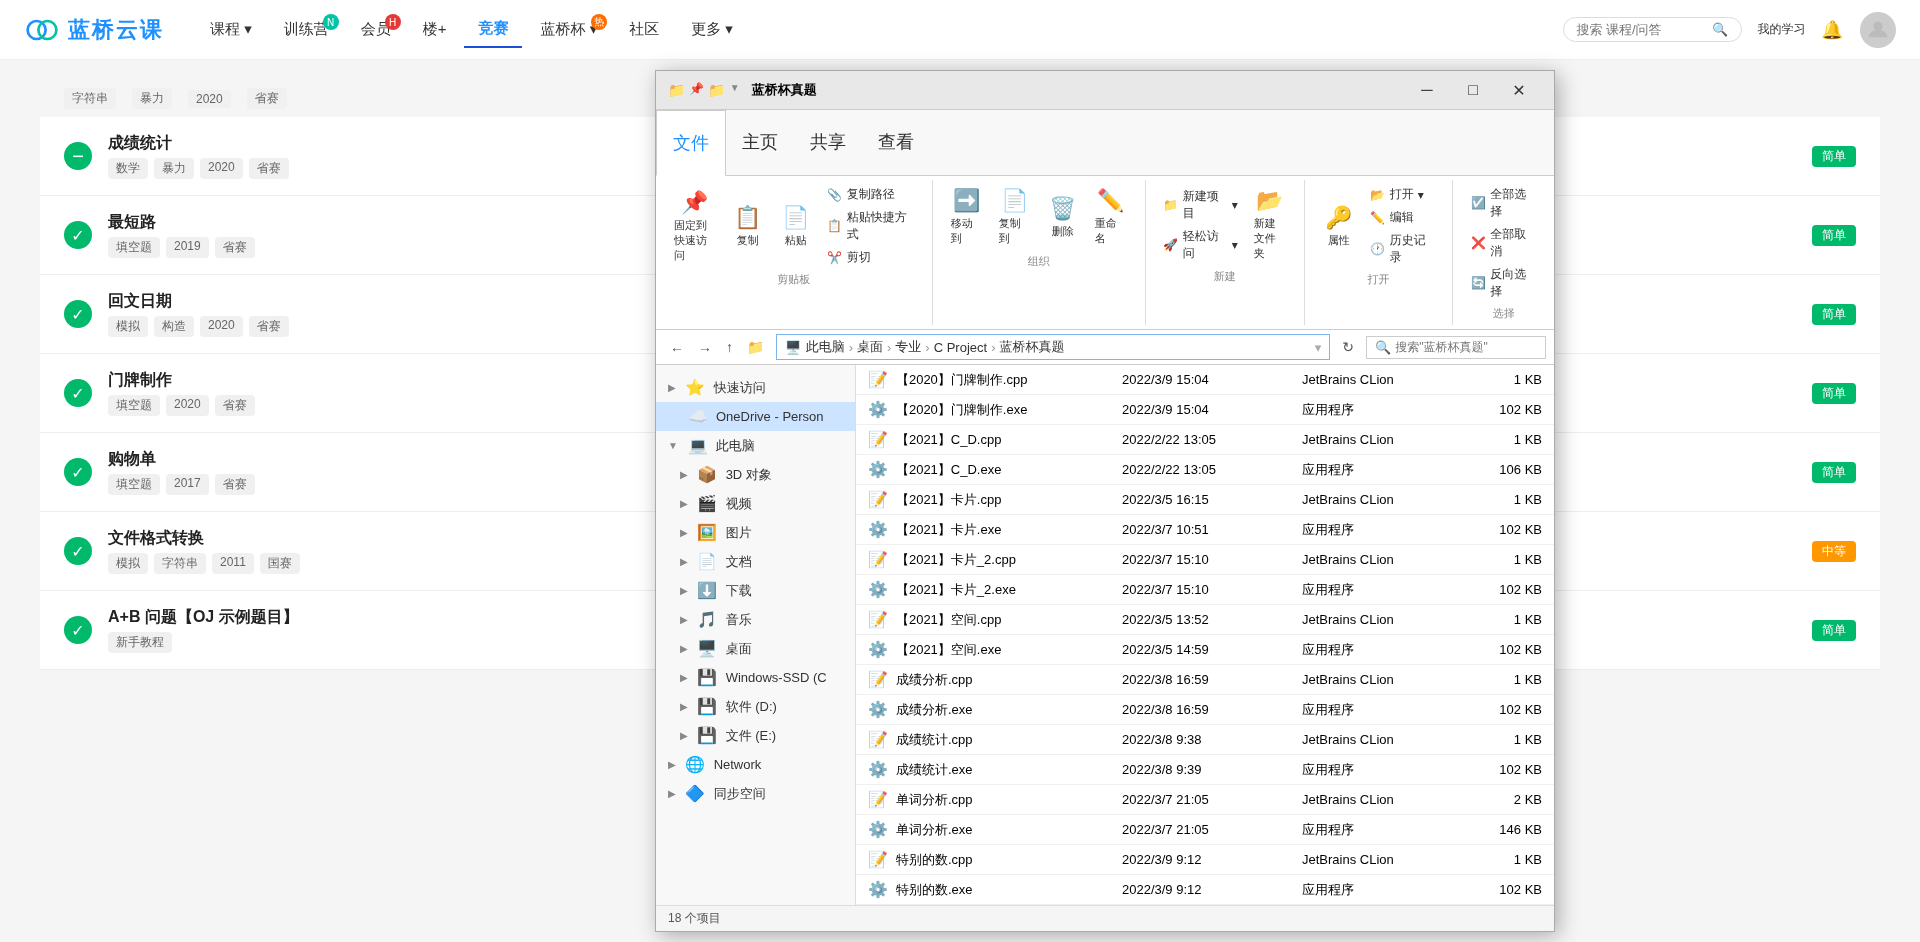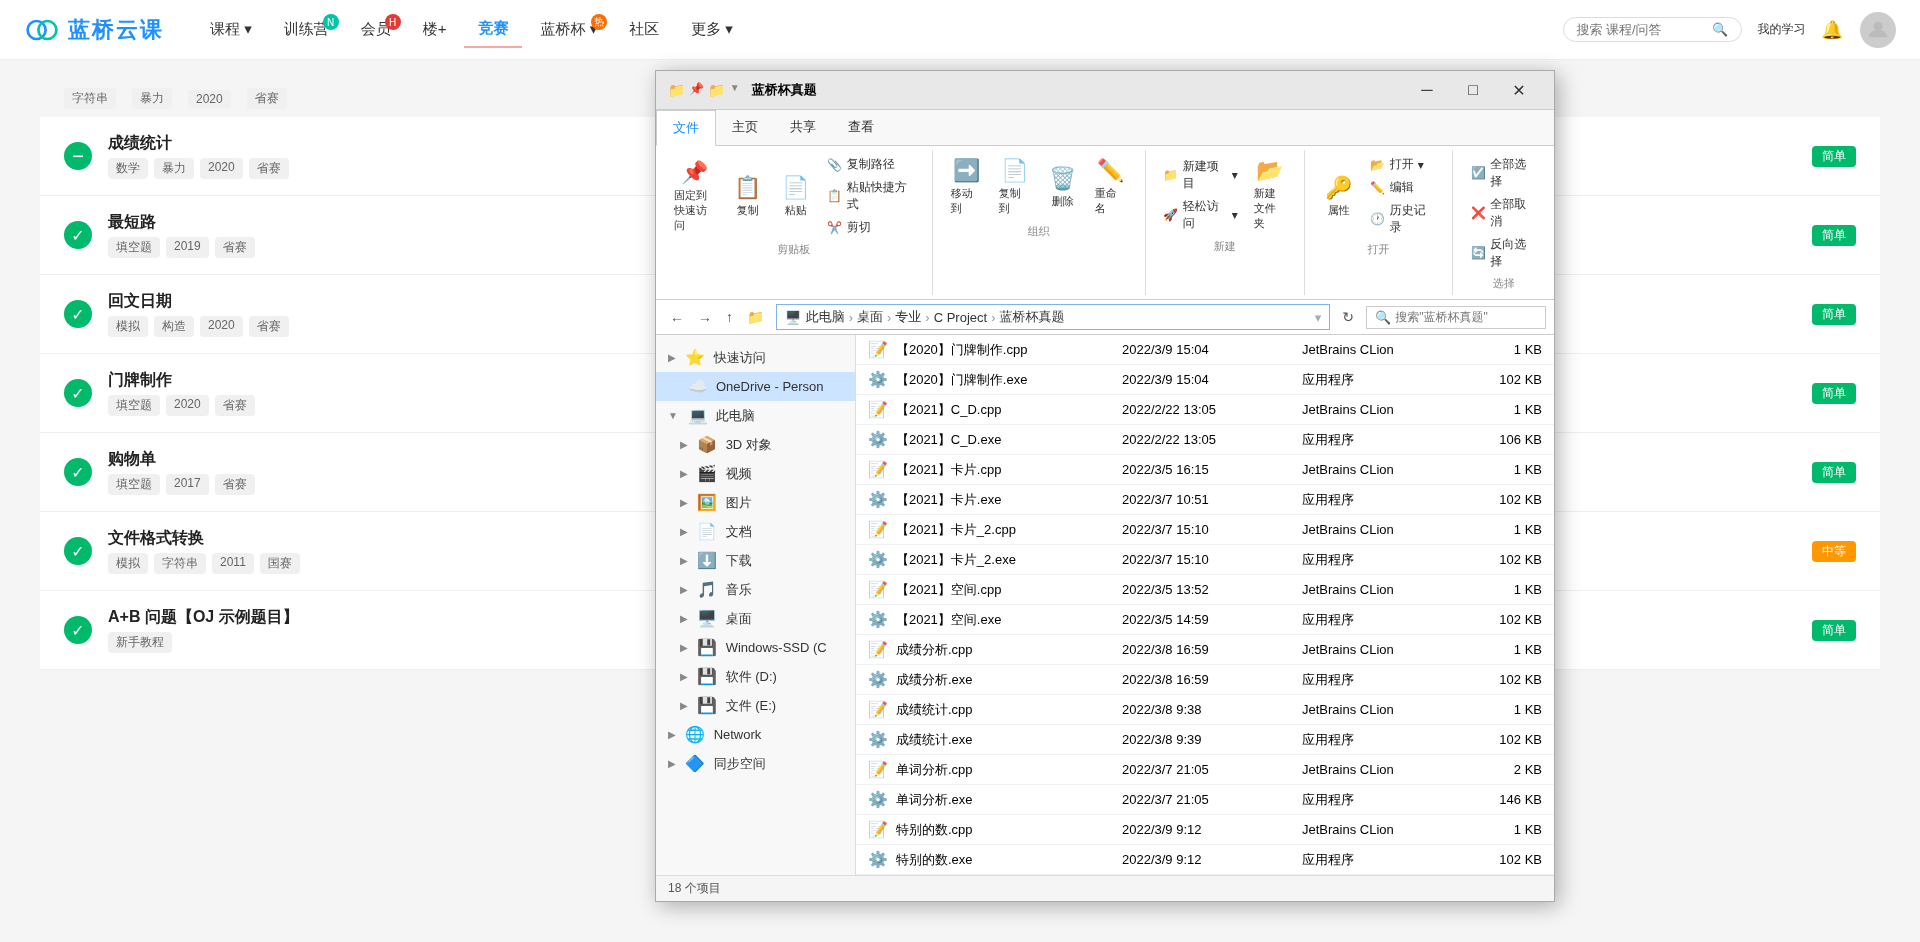--- a/index.html
+++ b/index.html
@@ -9,21 +9,21 @@
     .top-nav {
       position: fixed; top: 0; left: 0; right: 0; height: 60px;
       background: #fff; display: flex; align-items: center; padding: 0 24px;
       border-bottom: 1px solid #eee; z-index: 100;
     }
     .logo-area { display: flex; align-items: center; gap: 8px; margin-right: 32px; }
     .logo-icon { width: 36px; height: 36px; }
     .logo-text { font-size: 22px; font-weight: bold; color: #1e90ff; letter-spacing: 2px; }
     .nav-items { display: flex; align-items: center; gap: 4px; flex: 1; }
     .nav-item { padding: 8px 14px; color: #333; cursor: pointer; font-size: 15px; white-space: nowrap; position: relative; }
-    .nav-item.active { color: #1e90ff; font-weight: bold; border-bottom: 2px solid #fca5a5; }
+    .nav-item.active { color: #1e90ff; font-weight: bold; border-bottom: 2px solid #1d4ed8; }
     .nav-badge { position: absolute; top: 2px; right: 4px; background: #00c4a3; color: #fff; border-radius: 50%; width: 16px; height: 16px; font-size: 10px; display: flex; align-items: center; justify-content: center; }
     .nav-badge.red { background: #e53935; }
     .nav-badge.orange { background: #ff6b00; }
     .nav-right { display: flex; align-items: center; gap: 16px; }
     .search-box { display: flex; align-items: center; border: 1px solid #ddd; border-radius: 20px; padding: 4px 12px; gap: 6px; }
     .search-box input { border: none; outline: none; font-size: 13px; width: 130px; color: #999; }
     .search-icon-btn { cursor: pointer; color: #555; }
     .nav-right-link { color: #333; font-size: 12px; cursor: pointer; }
     .bell-icon { cursor: pointer; color: #555; font-size: 18px; }
     .avatar { width: 36px; height: 36px; border-radius: 50%; background: #ccc; cursor: pointer; display: flex; align-items: center; justify-content: center; }
@@ -72,21 +72,21 @@
     .fe-winbtn { width: 46px; height: 26px; display: flex; align-items: center; justify-content: center; cursor: pointer; font-size: 16px; color: #333; }
 
     
     .fe-ribbon {
       background: #f8f8f8; border-bottom: 1px solid #ccc;
     }
     .fe-ribbon-tabs {
       display: flex; border-bottom: 1px solid #ccc;
     }
     .fe-ribbon-tab {
-      padding: 8px 16px; font-size: 13px; cursor: pointer; color: #333;
+      padding: 20px 16px; font-size: 18px; cursor: pointer; color: #333;
     }
     .fe-ribbon-tab.active {
       background: #fff; border: 1px solid #ccc; border-bottom: 1px solid #fff;
       margin-bottom: -1px; color: #1e90ff;
     }
     .fe-ribbon-body {
       background: #fff; display: flex; align-items: stretch; padding: 4px 0;
       gap: 0;
     }
     .fe-ribbon-group {

